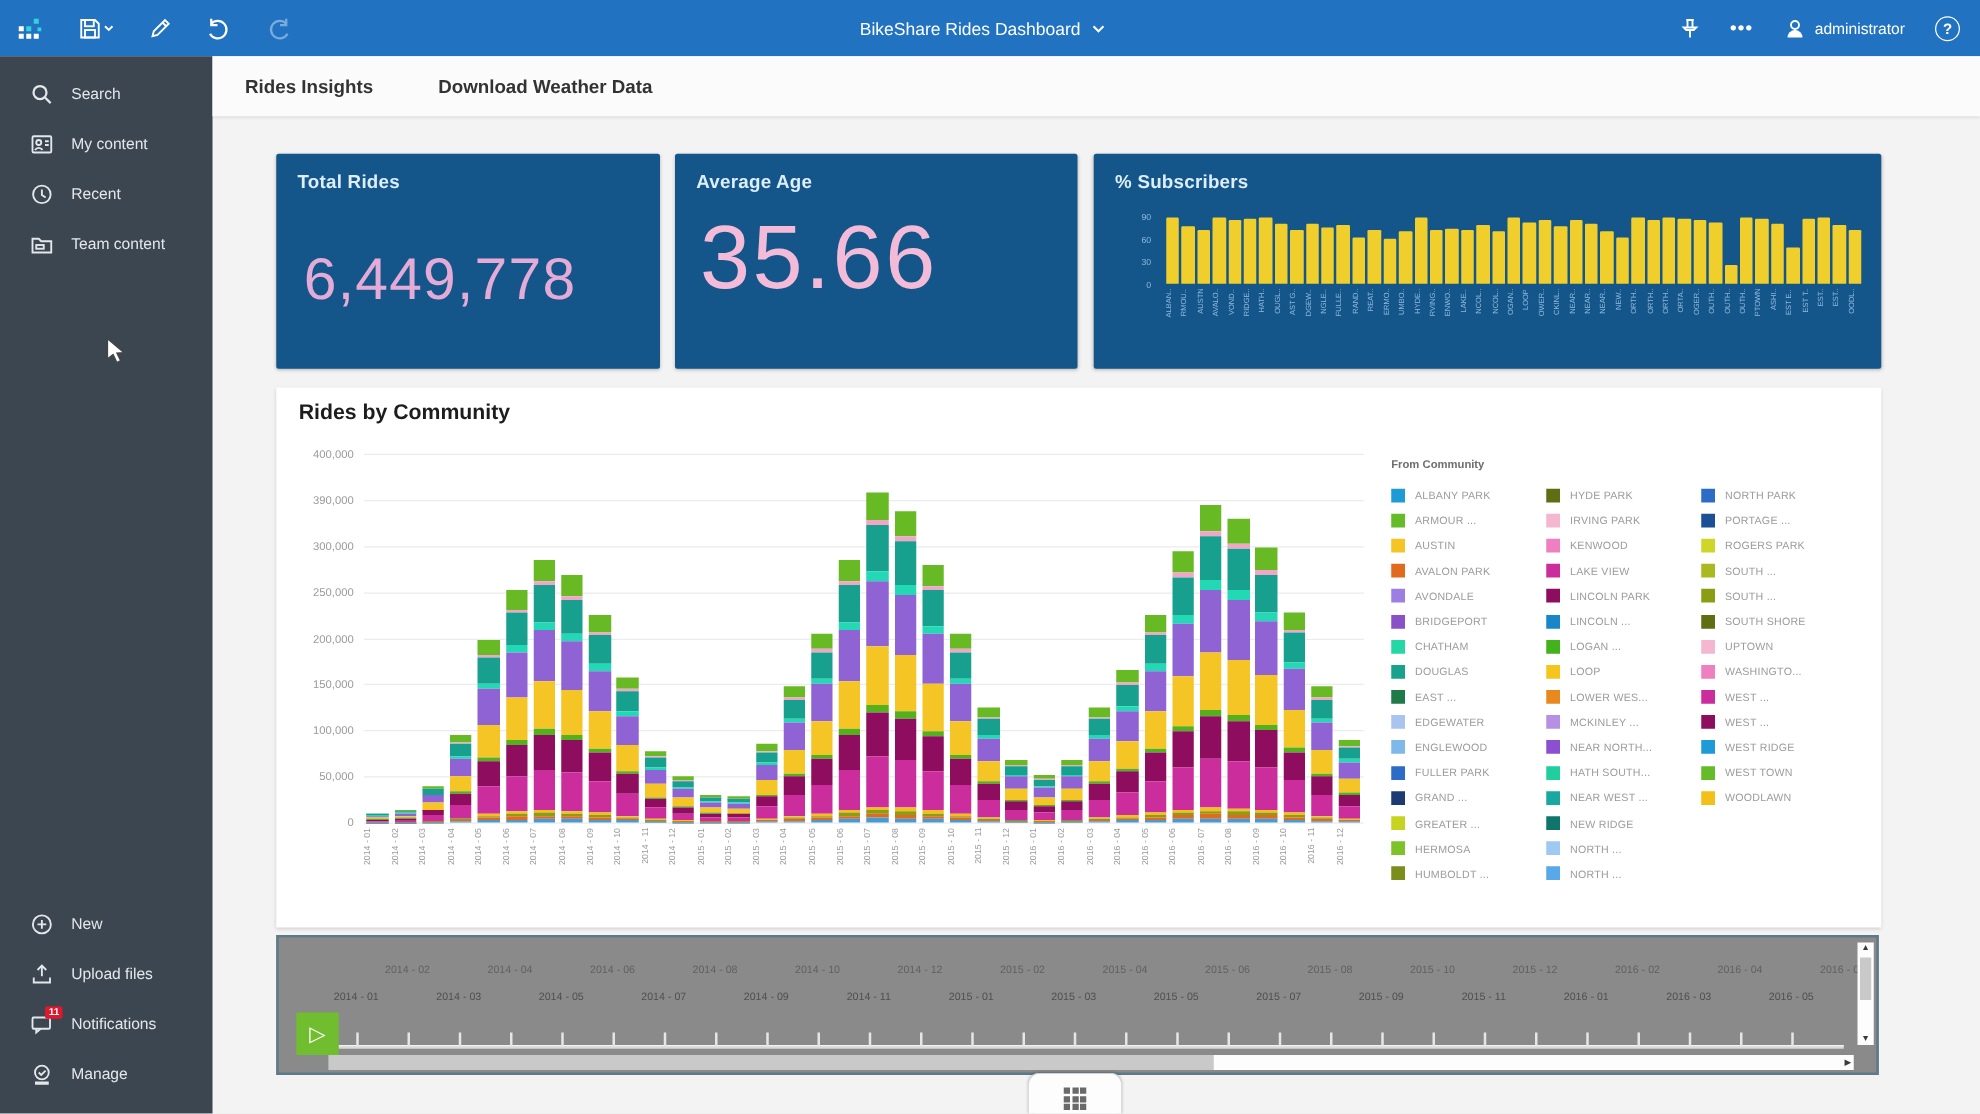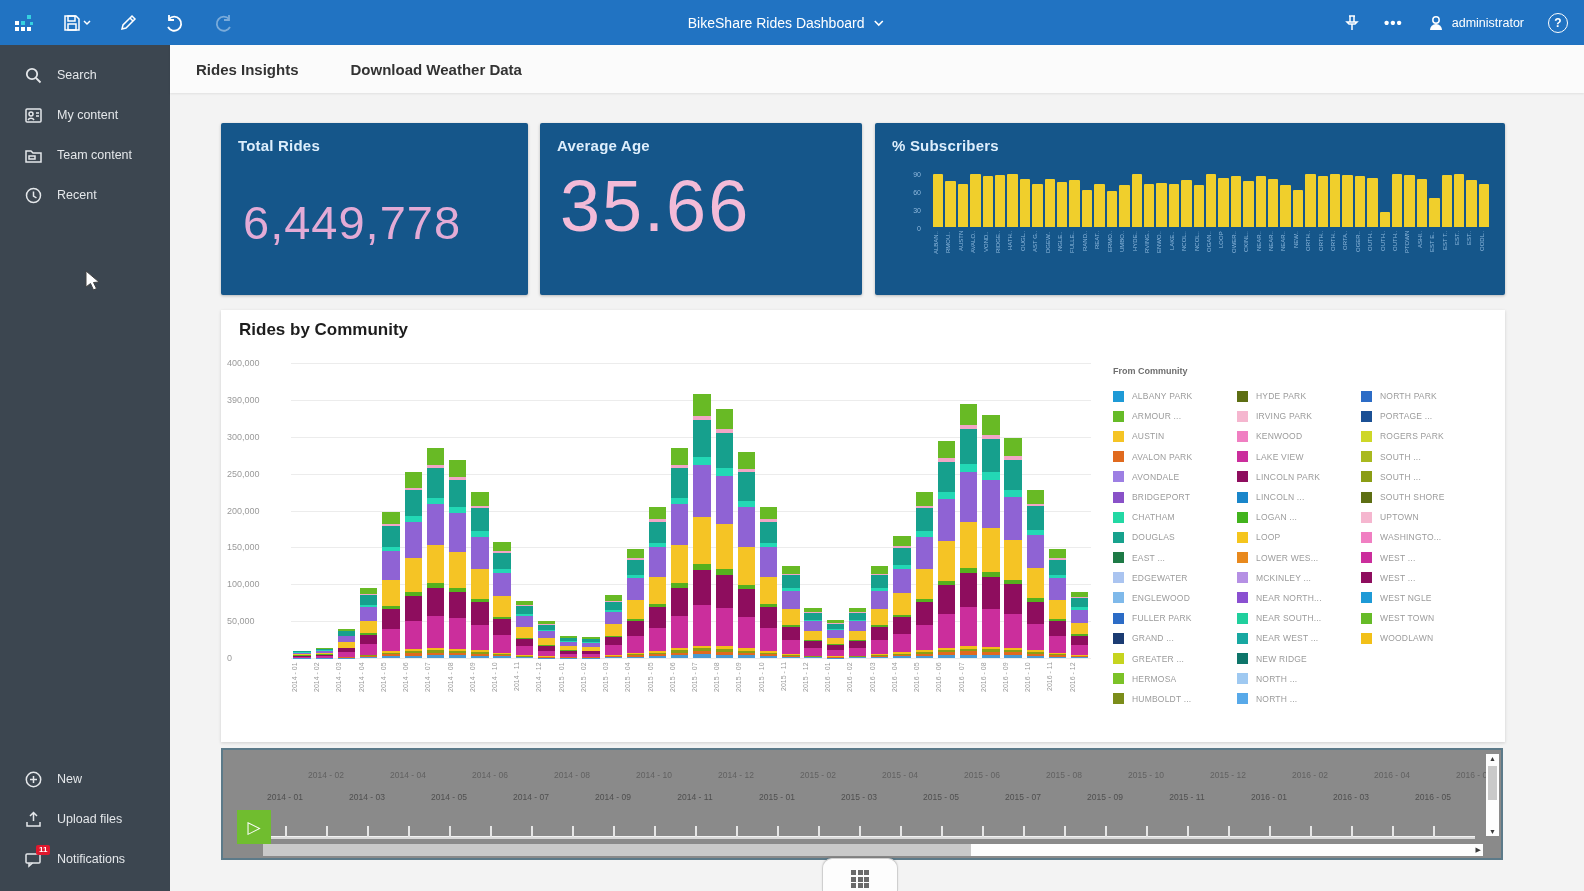--- a/index.html
+++ b/index.html
@@ -47,21 +47,21 @@
   .subs-plot { position:absolute; left:58px; top:50px; width:556px; height:54px; display:flex; align-items:flex-end; gap:2px; }
   .subs-bar { flex:1 1 auto; background:#f0cf2c; border-radius:1px 1px 0 0; cursor:pointer; }
   .subs-xlabels { position:absolute; left:58px; top:108px; width:556px; height:58px; display:flex; gap:2px; overflow:hidden; }
   .subs-xlab { flex:1 1 auto; writing-mode:vertical-rl; transform:rotate(180deg); font-size:6px; color:#8fb9de; line-height:1; text-align:right; white-space:nowrap; }
 
   
   .panel { position:absolute; left:221px; top:310px; width:1284px; height:432px; background:#fff; box-shadow:0 1px 3px rgba(0,0,0,.15); }
   .panel-title { position:absolute; left:18px; top:10px; font-size:17px; font-weight:bold; color:#1d1d1d; }
   .cc-plot { position:absolute; left:70px; top:53px; width:800px; height:295px; }
   .cc-grid { position:absolute; left:0; width:100%; height:1px; background:#ececec; }
-  .cc-ylab { position:absolute; width:56px; text-align:left; font-size:9px; color:#9a9a9a; }
+  .cc-ylab { position:absolute; width:56px; text-align:right; font-size:9px; color:#9a9a9a; }
   .cc-bars { position:absolute; left:0; bottom:0; width:100%; height:100%; display:flex; align-items:flex-end; }
   .cc-slot { flex:1 1 auto; display:flex; justify-content:center; align-items:flex-end; height:100%; }
   .cc-bar { width:78%; display:flex; flex-direction:column-reverse; cursor:pointer; }
   .cc-seg { width:100%; }
   .cc-xlabels { position:absolute; left:70px; top:352px; width:800px; height:66px; display:flex; overflow:hidden; }
   .cc-xlab { flex:1 1 auto; writing-mode:vertical-rl; transform:rotate(180deg); font-size:7px; color:#9a9a9a; line-height:1; text-align:right; white-space:nowrap; padding-left:1px; }
 
   
   .legend-title { position:absolute; left:892px; top:56px; font-size:9px; font-weight:bold; color:#6e6e6e; }
   .legend-col { position:absolute; top:76px; width:122px; }
@@ -177,31 +177,31 @@
       <div class="sb-item">
         <svg width="19" height="19" viewBox="0 0 19 19" fill="none" stroke="#e4e7ea" stroke-width="1.5">
             <rect x="2" y="3" width="15" height="13" rx="1"></rect>
             <circle cx="7" cy="8" r="2"></circle>
             <path d="M4 14 a3.5 3.5 0 0 1 6 0 M12 7 h3 M12 10 h3"></path>
           </svg>
         <span>My content</span>
       </div>
       <div class="sb-item">
         <svg width="19" height="19" viewBox="0 0 19 19" fill="none" stroke="#e4e7ea" stroke-width="1.5">
+            <circle cx="9.5" cy="9.5" r="7"></circle>
+            <path d="M9.5 5.5 v4.5 l3 2"></path>
+          </svg>
+        <span>Recent</span>
+      </div>
+      <div class="sb-item">
+        <svg width="19" height="19" viewBox="0 0 19 19" fill="none" stroke="#e4e7ea" stroke-width="1.5">
             <path d="M2 5 h5 l2 2 h8 v9 h-15 z"></path>
             <rect x="5" y="10" width="6" height="3"></rect>
           </svg>
         <span>Team content</span>
-      </div>
-      <div class="sb-item">
-        <svg width="19" height="19" viewBox="0 0 19 19" fill="none" stroke="#e4e7ea" stroke-width="1.5">
-            <circle cx="9.5" cy="9.5" r="7"></circle>
-            <path d="M9.5 5.5 v4.5 l3 2"></path>
-          </svg>
-        <span>Recent</span>
       </div>
     </div>
     <div class="sb-group-bottom">
       <div class="sb-item">
         <svg width="19" height="19" viewBox="0 0 19 19" fill="none" stroke="#e4e7ea" stroke-width="1.5">
             <circle cx="9.5" cy="9.5" r="7.2"></circle>
             <path d="M9.5 6 v7 M6 9.5 h7"></path>
           </svg>
         <span>New</span>
       </div>
@@ -212,20 +212,28 @@
           </svg>
         <span>Upload files</span>
       </div>
       <div class="sb-item">
         <svg width="19" height="19" viewBox="0 0 19 19" fill="none" stroke="#e4e7ea" stroke-width="1.5">
             <rect x="2" y="4" width="14" height="9" rx="1"></rect>
             <path d="M5 13 v3 l3.5 -3"></path>
           </svg>
         <span class="badge">11</span>
         <span>Notifications</span>
+      </div>
+      <div class="sb-item">
+        <svg width="19" height="19" viewBox="0 0 19 19" fill="none" stroke="#e4e7ea" stroke-width="1.5">
+            <circle cx="9.5" cy="8" r="5.5"></circle>
+            <path d="M7 8 l2 2 l3.5 -3.5"></path>
+            <path d="M4 16.5 h11" stroke-width="2.5"></path>
+          </svg>
+        <span>Manage</span>
       </div>
     </div>
   </aside>
 
   <nav class="tabbar">
     <div class="tab">
         <span>Rides Insights</span>
       </div>
     <div class="tab">
         <span>Download Weather Data</span>
@@ -1127,21 +1135,21 @@
         <div class="legend-item">
           <div class="legend-swatch" style="background: rgb(181, 144, 228);"></div>
           <div class="legend-name">MCKINLEY ...</div>
         </div>
         <div class="legend-item">
           <div class="legend-swatch" style="background: rgb(138, 80, 209);"></div>
           <div class="legend-name">NEAR NORTH...</div>
         </div>
         <div class="legend-item">
           <div class="legend-swatch" style="background: rgb(32, 207, 157);"></div>
-          <div class="legend-name">NEAR SOUTH...</div>
+          <div class="legend-name">HATH SOUTH...</div>
         </div>
         <div class="legend-item">
           <div class="legend-swatch" style="background: rgb(24, 168, 161);"></div>
           <div class="legend-name">NEAR WEST ...</div>
         </div>
         <div class="legend-item">
           <div class="legend-swatch" style="background: rgb(14, 117, 106);"></div>
           <div class="legend-name">NEW RIDGE</div>
         </div>
         <div class="legend-item">
@@ -1189,21 +1197,21 @@
         <div class="legend-item">
           <div class="legend-swatch" style="background: rgb(203, 46, 156);"></div>
           <div class="legend-name">WEST ...</div>
         </div>
         <div class="legend-item">
           <div class="legend-swatch" style="background: rgb(142, 13, 94);"></div>
           <div class="legend-name">WEST ...</div>
         </div>
         <div class="legend-item">
           <div class="legend-swatch" style="background: rgb(30, 154, 214);"></div>
-          <div class="legend-name">WEST NGLE</div>
+          <div class="legend-name">WEST RIDGE</div>
         </div>
         <div class="legend-item">
           <div class="legend-swatch" style="background: rgb(102, 187, 40);"></div>
           <div class="legend-name">WEST TOWN</div>
         </div>
         <div class="legend-item">
           <div class="legend-swatch" style="background: rgb(242, 192, 24);"></div>
           <div class="legend-name">WOODLAWN</div>
         </div>
       </div>

